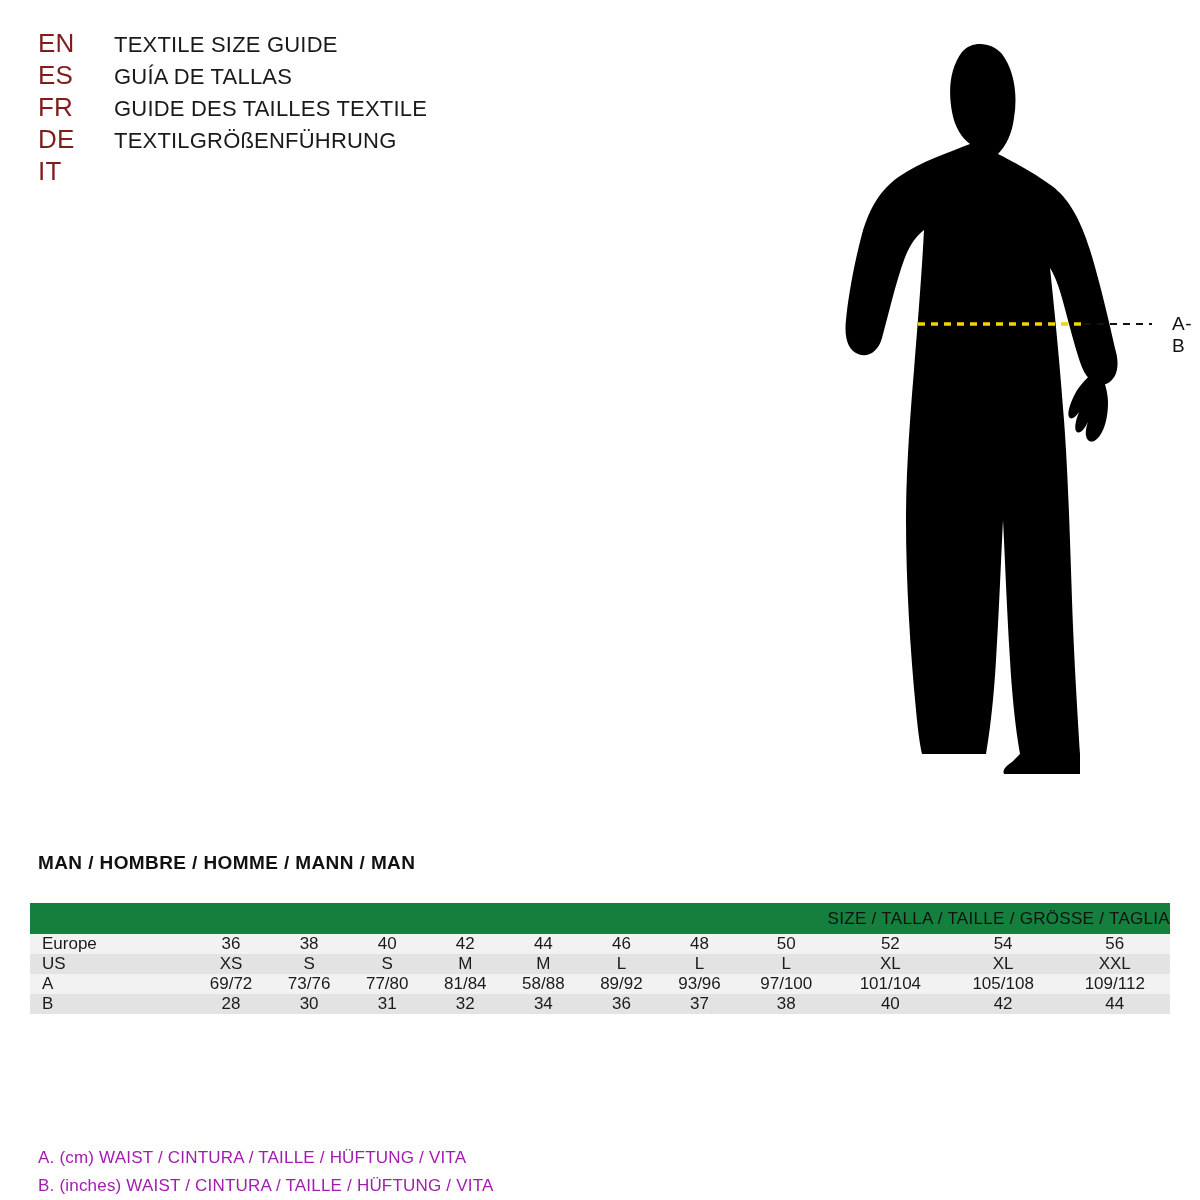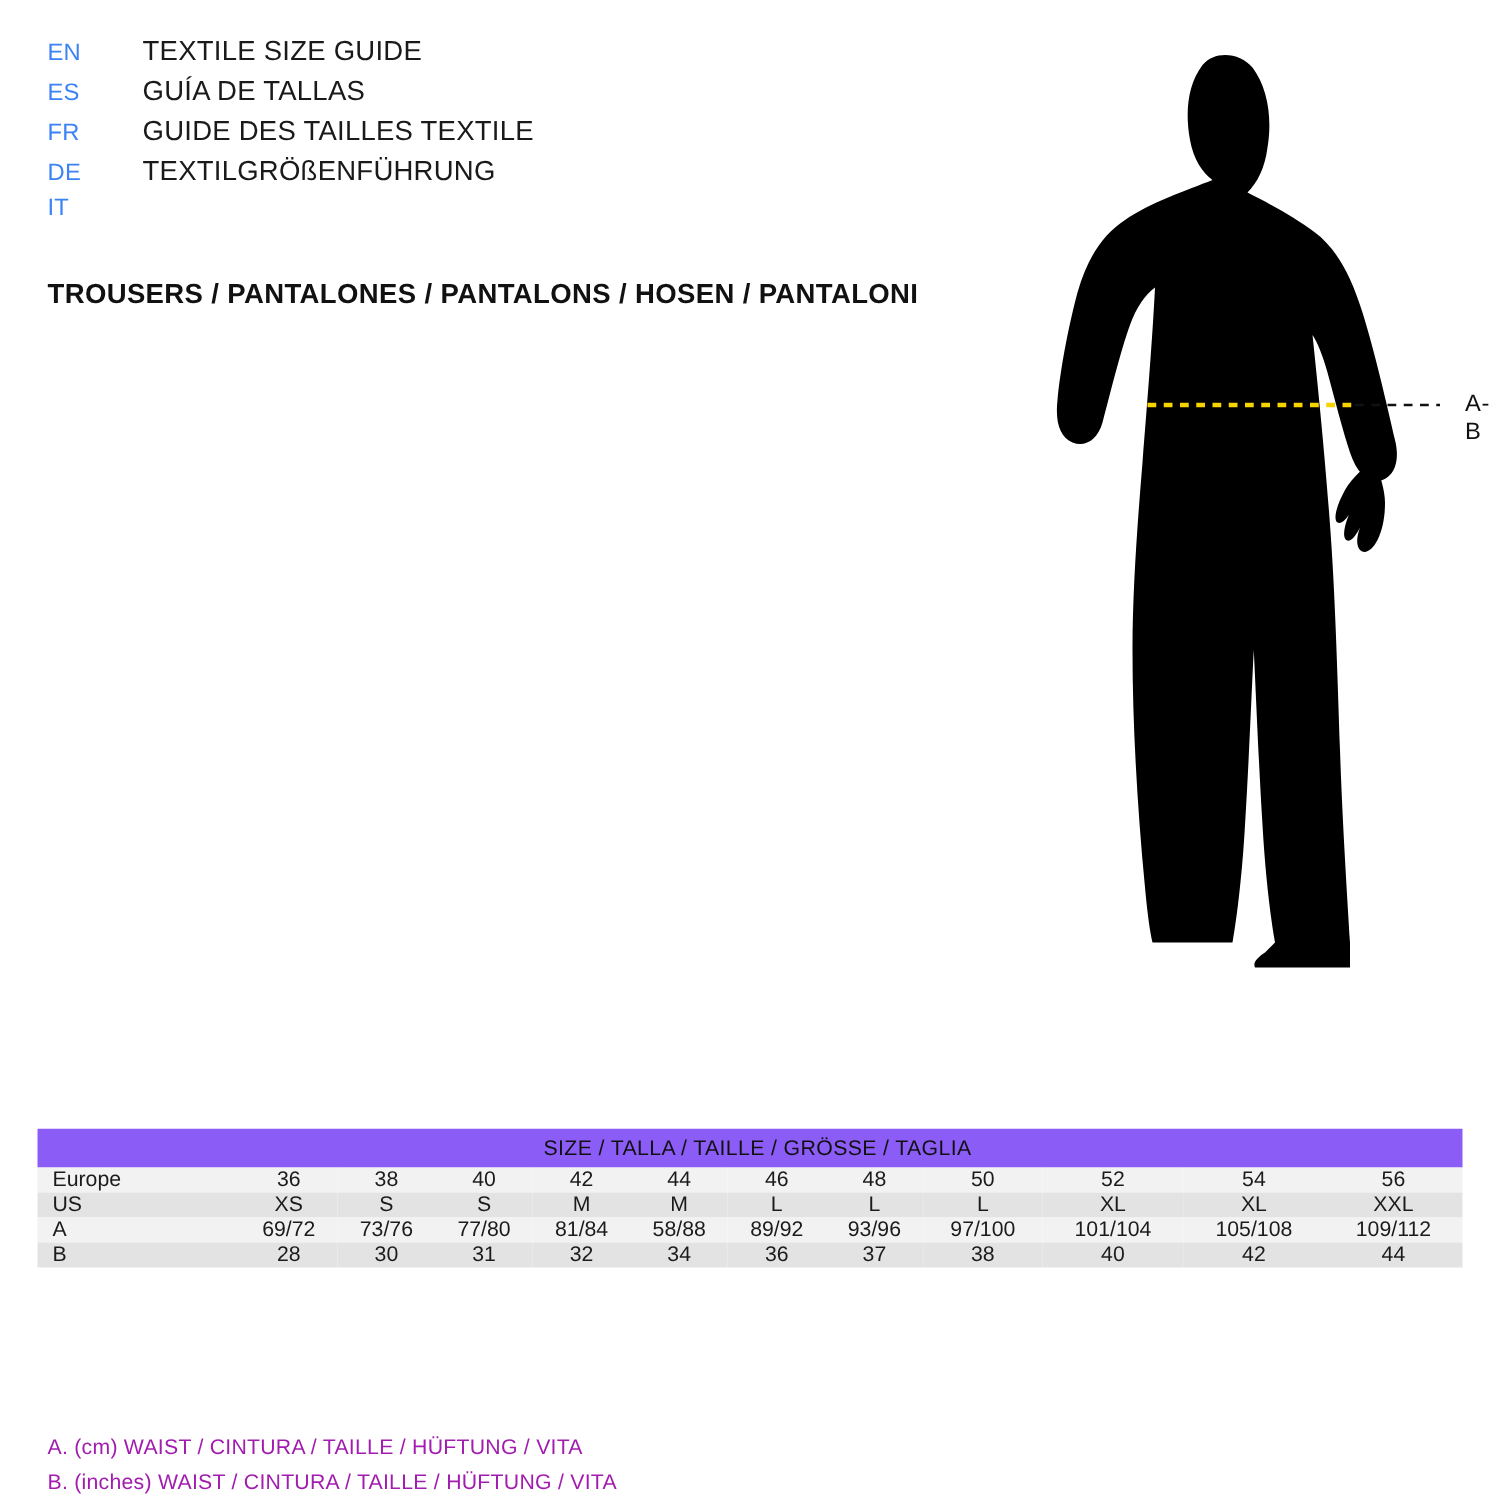--- a/index.html
+++ b/index.html
@@ -29,23 +29,23 @@
     left: 38px;
     width: 760px;
   }
   .lang-row {
     display: flex;
     align-items: baseline;
     height: 32px;
   }
   .lang-code {
     width: 76px;
-    font-size: 19px;
+    font-size: 26px;
     letter-spacing: 0.2px;
-    color: #3b82f6;
+    color: #7f1d1d;
   }
   .lang-text {
     font-size: 22px;
     letter-spacing: 0.2px;
     color: #1a1a1a;
   }
   .garment-title {
     position: absolute;
     top: 222px;
     left: 38px;
@@ -95,22 +95,22 @@
     font-size: 17px;
     color: #1b1b1b;
   }
   table.size-table td {
     padding: 0;
     height: 16px;
     vertical-align: middle;
     text-align: center;
   }
   table.size-table tr.head td {
-    background: #8b5cf6;
-    text-align: center;
+    background: #15803d;
+    text-align: right;
     padding-left: 12px;
     font-size: 17px;
     letter-spacing: 0.3px;
     height: 31px;
     color: #111;
   }
   table.size-table tr.band-light td { background: #f2f2f2; }
   table.size-table tr.band-dark  td { background: #e3e3e3; }
   table.size-table td.rowlabel {
     text-align: left;
@@ -150,21 +150,20 @@
     </div>
     <div class="lang-row">
       <span class="lang-code">DE</span>
       <span class="lang-text">TEXTILGRÖßENFÜHRUNG</span>
     </div>
     <div class="lang-row">
       <span class="lang-code">IT</span>
     </div>
   </div>
 
-  <div class="garment-title">TROUSERS / PANTALONES / PANTALONS / HOSEN / PANTALONI</div>
 
   <div class="figure-wrap">
     <svg width="400" height="790" viewBox="0 0 400 790" xmlns="http://www.w3.org/2000/svg">
       <g>
         <path fill="#000000" d="
           M 162,32
           C 150,48 148,70 152,92
           C 155,108 162,118 170,124
           C 150,132 120,142 100,156
           C 82,168 70,186 62,214
@@ -216,20 +215,21 @@
       <g stroke="#f5d400" stroke-width="3.5" stroke-dasharray="7,6">
         <line x1="118" y1="304" x2="284" y2="304"></line>
       </g>
       <g stroke="#111111" stroke-width="2" stroke-dasharray="7,6">
         <line x1="284" y1="304" x2="352" y2="304"></line>
       </g>
     </svg>
   </div>
   <div class="ab-label">A-B</div>
 
+  <div class="section-label">MAN / HOMBRE / HOMME / MANN / MAN</div>
 
   <table class="size-table">
     <tbody>
       <tr class="head">
         <td colspan="12">SIZE / TALLA / TAILLE / GRÖSSE / TAGLIA</td>
       </tr>
 
       <tr class="band-light">
         <td class="rowlabel">Europe</td>
         <td>36</td>

